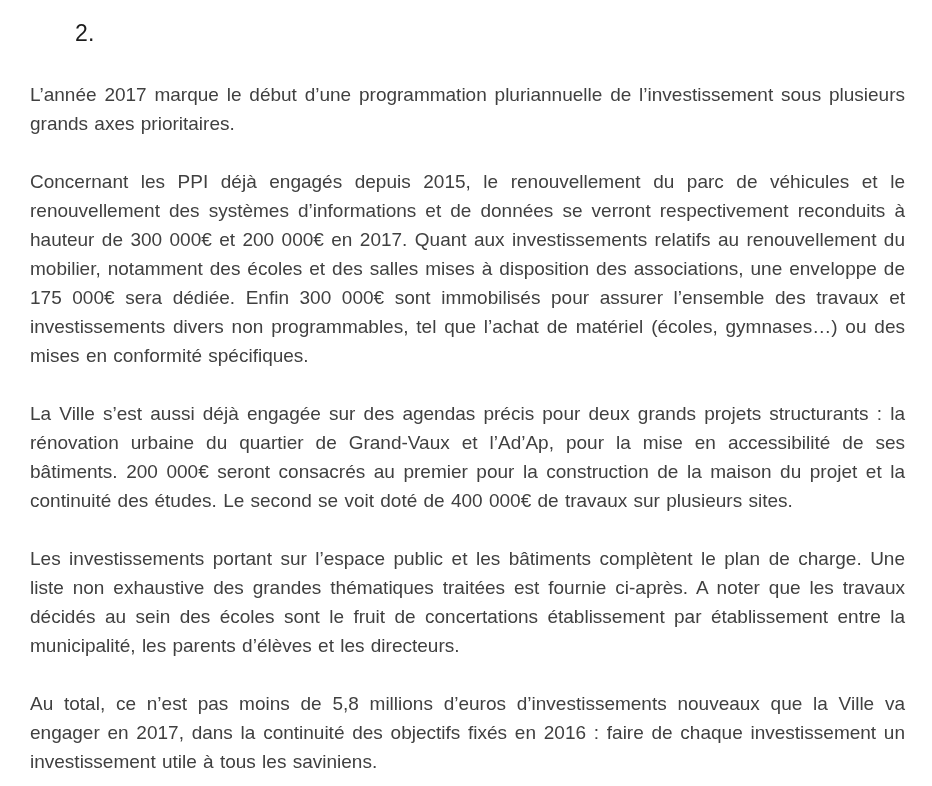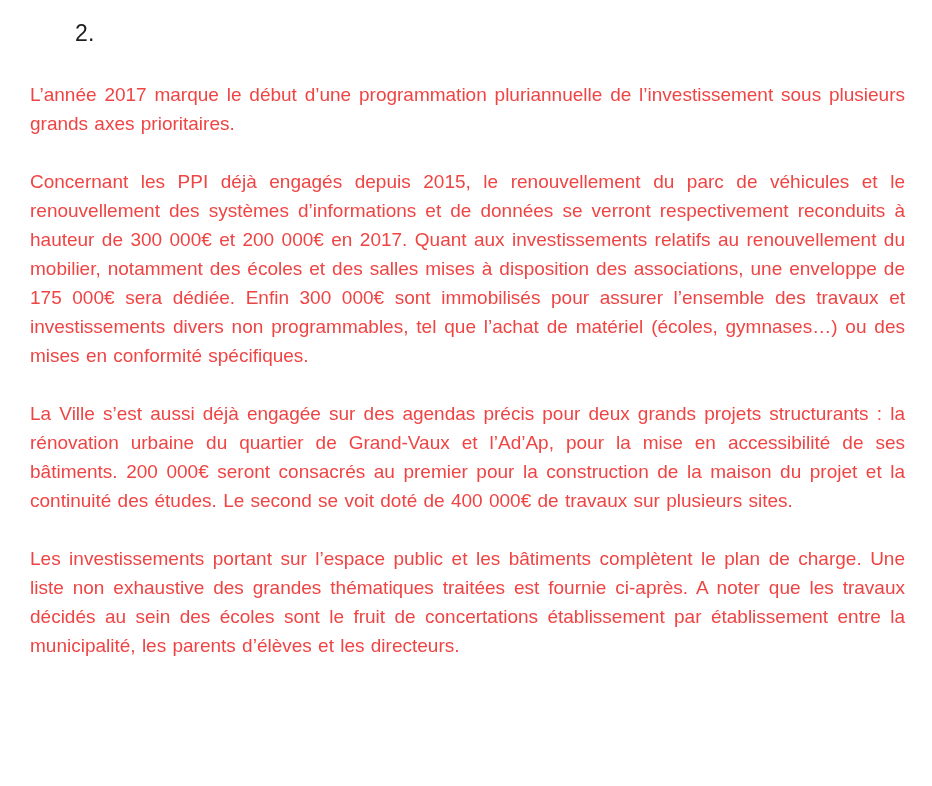--- a/index.html
+++ b/index.html
@@ -34,21 +34,21 @@
   .section-heading .num {
     width: 35px;
     flex: 0 0 auto;
   }
   .body-text p {
     font-size: 19px;
     line-height: 29px;
     text-align: justify;
     margin: 29px 0 0 0;
     word-spacing: 1px;
-    color: #ef4444;
+    color: #404040;
   }
   .body-text p:first-of-type {
     margin-top: 30px;
   }
   .body-text p:last-of-type {
     
   }
 </style>
 </head>
 <body>
@@ -57,15 +57,16 @@
 
   <div class="section-heading">
     <span class="num">2.</span>
   </div>
 
   <div class="body-text">
     <p>L’année 2017 marque le début d’une programmation pluriannuelle de l’investissement sous plusieurs grands axes prioritaires.</p>
     <p>Concernant les PPI déjà engagés depuis 2015, le renouvellement du parc de véhicules et le renouvellement des systèmes d’informations et de données se verront respectivement reconduits à hauteur de 300&nbsp;000€ et 200&nbsp;000€ en 2017. Quant aux investissements relatifs au renouvellement du mobilier, notamment des écoles et des salles mises à disposition des associations, une enveloppe de 175&nbsp;000€ sera dédiée. Enfin 300&nbsp;000€ sont immobilisés pour assurer l’ensemble des travaux et investissements divers non programmables, tel que l’achat de matériel (écoles, gymnases…) ou des mises en conformité spécifiques.</p>
     <p>La Ville s’est aussi déjà engagée sur des agendas précis pour deux grands projets structurants : la rénovation urbaine du quartier de Grand-Vaux et l’Ad’Ap, pour la mise en accessibilité de ses bâtiments. 200&nbsp;000€ seront consacrés au premier pour la construction de la maison du projet et la continuité des études. Le second se voit doté de 400&nbsp;000€ de travaux sur plusieurs sites.</p>
     <p>Les investissements portant sur l’espace public et les bâtiments complètent le plan de charge. Une liste non exhaustive des grandes thématiques traitées est fournie ci-après. A noter que les travaux décidés au sein des écoles sont le fruit de concertations établissement par établissement entre la municipalité, les parents d’élèves et les directeurs.</p>
+    <p>Au total, ce n’est pas moins de 5,8 millions d’euros d’investissements nouveaux que la Ville va engager en 2017, dans la continuité des objectifs fixés&nbsp;en 2016 : faire de chaque investissement un investissement utile à tous les saviniens.</p>
   </div>
 
 </div>
 
 </body></html>

